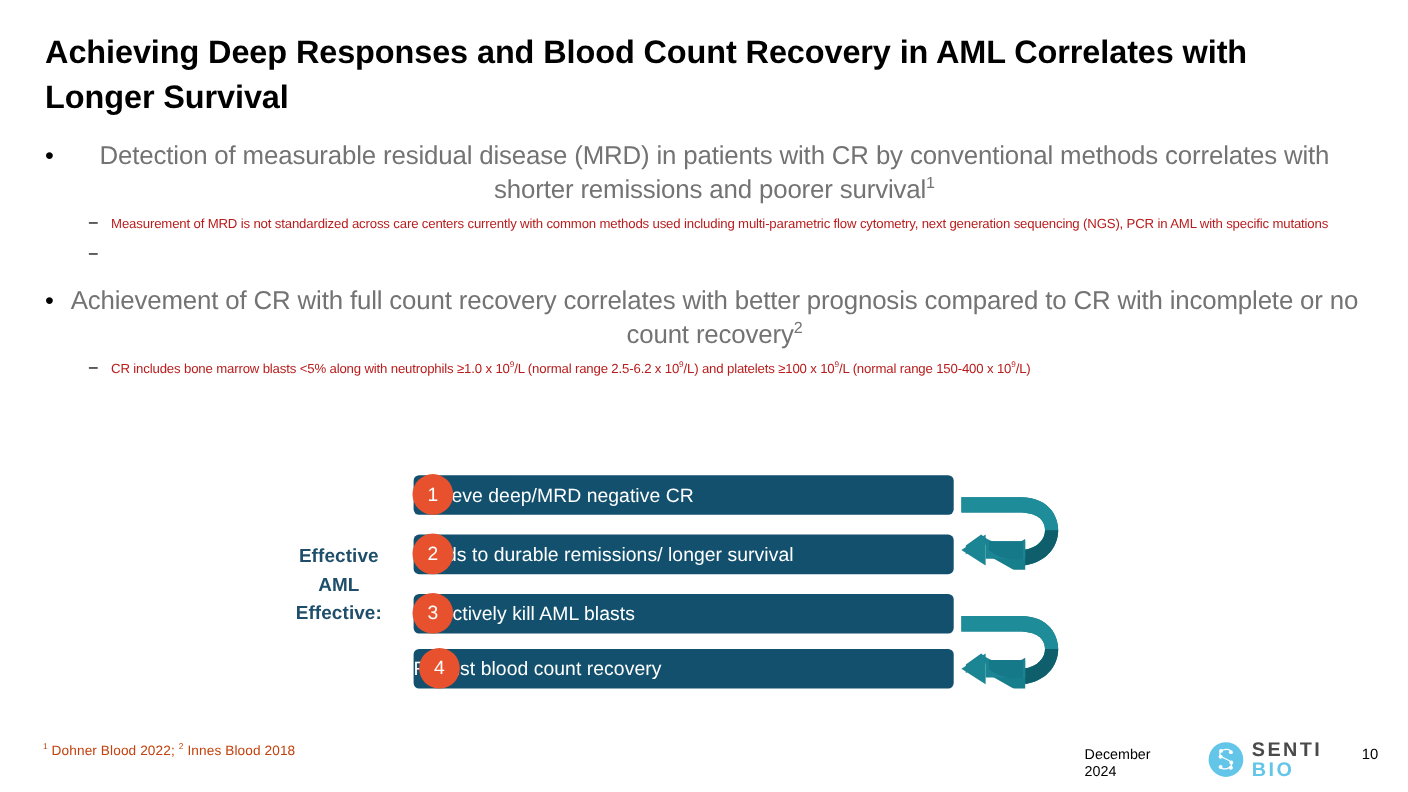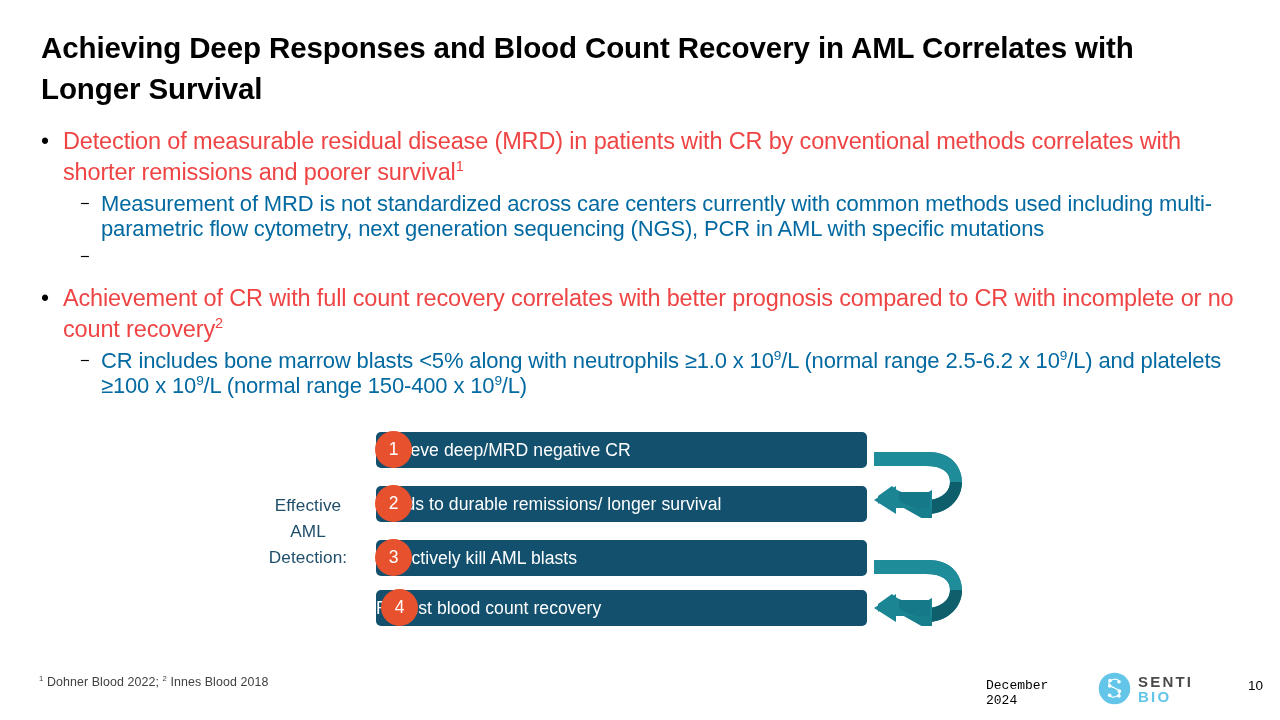--- a/index.html
+++ b/index.html
@@ -19,40 +19,40 @@
 
   
   .body{position:absolute;left:41px;top:126px;width:1195px;}
 
   .l1{display:flex;align-items:flex-start;margin-bottom:2px;}
   .l1 .mk{
     width:22px;flex:0 0 22px;font-size:23px;line-height:31px;
     color:#000;text-align:left;
   }
   .l1 .tx{
-    font-size:23.5px;line-height:31px;color:#ef4444;letter-spacing:-0.15px;
+    font-size:23.5px;line-height:31px;color:#737373;letter-spacing:-0.15px;text-align:center;
   }
 
   .l2{display:flex;align-items:flex-start;margin:3px 0 0 39px;}
   .l2 .mk{
     width:21px;flex:0 0 21px;font-size:16.5px;line-height:25px;color:#000;
   }
   .l2 .tx{
-    font-size:22px;line-height:25px;color:#0369a1;letter-spacing:-0.15px;
+    font-size:12px;line-height:25px;color:#b91c1c;letter-spacing:-0.15px;
   }
   sup{font-size:0.62em;vertical-align:super;line-height:0;}
 
   .gap{height:14px;}
 
   
   .diagram{position:absolute;left:0;top:418px;width:1280px;height:226px;}
 
   .side-label{
     position:absolute;left:238px;top:492px;width:140px;
-    text-align:center;font-size:17.2px;font-weight:normal;line-height:26px;
+    text-align:center;font-size:17.2px;font-weight:bold;line-height:26px;
     color:#1F4E6B;letter-spacing:0.1px;
   }
 
   .bar{
     position:absolute;left:376px;width:491px;height:36px;
     background:#12506E;border-radius:5px;
   }
   .bar .blabel{
     position:absolute;left:0;top:0;height:36px;display:flex;align-items:center;
     color:#ffffff;font-size:17.6px;letter-spacing:0.05px;white-space:nowrap;
@@ -67,35 +67,35 @@
   .bar2{top:68px;}   .c2{left:375px;top:67px;}  .t2{left:51px;}
   .bar3{top:122px;}  .c3{left:375px;top:121px;} .t3{left:47px;}
   .bar4{top:172px;}  .c4{left:381px;top:171px;} .t4{left:47px;}
 
   .arrow{position:absolute;width:98px;height:76px;}
   .arrowA{left:866px;top:442px;}
   .arrowB{left:866px;top:550px;}
 
   
   .footnote{
-    position:absolute;left:39px;top:675px;font-size:12.4px;color:#404040;
+    position:absolute;left:39px;top:675px;font-size:12.4px;color:#c2410c;
     letter-spacing:0.1px;
   }
   .footdate{
-    position:absolute;left:986px;top:678px;font-size:13px;color:#000;font-family:Liberation Mono, monospace;
+    position:absolute;left:986px;top:678px;font-size:13px;color:#000;
   }
   .logo{
     position:absolute;left:1098px;top:672px;display:flex;align-items:center;gap:7px;
   }
   .logo-mark{width:33px;height:33px;flex:0 0 33px;}
-  .logo-word{font-size:15px;font-weight:bold;letter-spacing:2.2px;line-height:1;}
+  .logo-word{font-size:18px;font-weight:bold;letter-spacing:2.2px;line-height:1;}
   .logo-senti{color:#4A4A4A;}
   .logo-bio{color:#63C6E8;}
   .pageno{
-    position:absolute;left:1238px;top:678px;font-size:13.5px;color:#000;margin-left:10px;
+    position:absolute;left:1238px;top:678px;font-size:13.5px;color:#000;
   }
 </style>
 </head>
 <body>
 
 <div class="slide">
 
   <div class="title">Achieving Deep Responses and Blood Count Recovery in AML Correlates with Longer Survival</div>
 
   <div class="body">
@@ -124,21 +124,21 @@
     <div class="l2">
       <span class="mk">−</span>
       <span class="tx"><span>CR includes bone marrow blasts &lt;5% along with neutrophils ≥1.0 x 10</span><sup>9</sup><span>/L (normal range 2.5-6.2 x 10</span><sup>9</sup><span>/L) and platelets ≥100 x 10</span><sup>9</sup><span>/L (normal range 150-400 x 10</span><sup>9</sup><span>/L)</span></span>
     </div>
 
   </div>
 
   <div class="side-label">
     <div>Effective</div>
     <div>AML</div>
-    <div>Detection:</div>
+    <div>Effective:</div>
   </div>
 
   <div class="diagram">
 
     <div class="bar bar1">
       <span class="blabel t1">Achieve deep/MRD negative CR</span>
     </div>
     <div class="circ c1">1</div>
 
     <div class="bar bar2">

